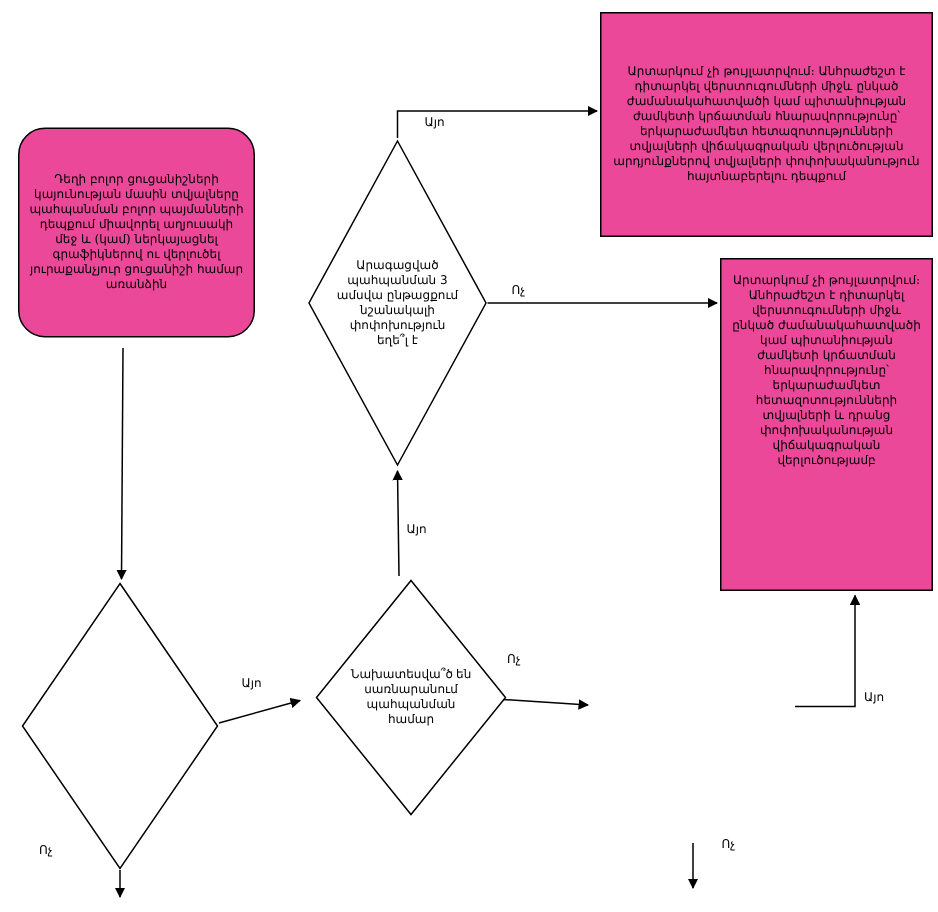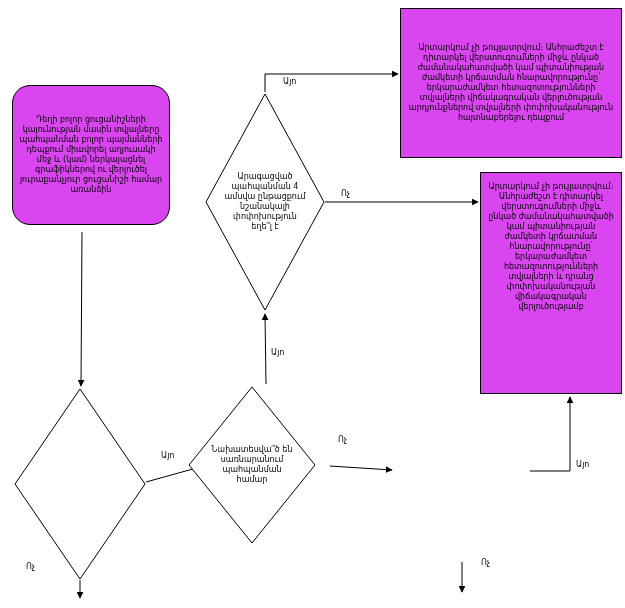--- a/index.html
+++ b/index.html
@@ -2,21 +2,21 @@
 <html><head>
 <meta charset="utf-8">
 <style>
   * { margin:0; padding:0; box-sizing:border-box; }
   html,body { background:#ffffff; }
   body { font-family:"DejaVu Sans","Liberation Sans",sans-serif; color:#000; }
   .canvas { position:relative; width:625px; height:608px; background:#fff; overflow:hidden; }
   .edges { position:absolute; left:0; top:0; width:625px; height:608px; }
   .edges polyline, .edges line { fill:none; stroke:#000; stroke-width:1; }
   .node { position:absolute; }
-  .rect-node { border:1px solid #000; background:#d946ef; display:flex; align-items:center; justify-content:center; padding:6px 6px; }
+  .rect-node { border:1px solid #000; background:#ec4899; display:flex; align-items:center; justify-content:center; padding:6px 6px; }
   .rect-node.top-align { align-items:flex-start; padding-top:9px; }
   .rounded { border-radius:18px; }
   .node-text { font-size:8px; line-height:1.25; text-align:center; color:#000; }
   .diamond .shape { position:absolute; left:0; top:0; width:100%; height:100%; }
   .shape-poly { fill:#fff; stroke:#000; stroke-width:1; }
   .diamond .node-text { position:absolute; left:50%; top:50%; transform:translate(-50%,-50%); width:70%; }
   .edge-label { position:absolute; font-size:8px; line-height:1; color:#000; white-space:nowrap; }
 </style>
 </head>
 <body>
@@ -41,38 +41,38 @@
   </svg>
 
   <div class="node rect-node rounded" style="left:12px; top:85px; width:158px; height:140px;">
     <div class="node-text">Դեղի բոլոր ցուցանիշների կայունության մասին տվյալները պահպանման բոլոր պայմանների դեպքում միավորել աղյուսակի մեջ և (կամ) ներկայացնել գրաֆիկներով ու վերլուծել յուրաքանչյուր ցուցանիշի համար առանձին</div>
   </div>
 
   <div class="node diamond" style="left:205px; top:93px; width:120px; height:218px;">
     <svg class="shape" viewBox="0 0 120 218" preserveAspectRatio="none">
       <polygon class="shape-poly" points="60,1 119,109 60,217 1,109"></polygon>
     </svg>
-    <div class="node-text">Արագացված պահպանման 4 ամսվա ընթացքում նշանակալի փոփոխություն եղե՞լ է</div>
+    <div class="node-text">Արագացված պահպանման 3 ամսվա ընթացքում նշանակալի փոփոխություն եղե՞լ է</div>
   </div>
 
   <div class="node rect-node" style="left:400px; top:8px; width:222px; height:150px;">
     <div class="node-text">Արտարկում չի թույլատրվում։ Անհրաժեշտ է դիտարկել վերստուգումների միջև ընկած ժամանակահատվածի կամ պիտանիության ժամկետի կրճատման հնարավորությունը՝ երկարաժամկետ հետազոտությունների տվյալների վիճակագրական վերլուծության արդյունքներով տվյալների փոփոխականություն հայտնաբերելու դեպքում</div>
   </div>
 
   <div class="node rect-node top-align" style="left:480px; top:172px; width:142px; height:222px;">
     <div class="node-text">Արտարկում չի թույլատրվում։ Անհրաժեշտ է դիտարկել վերստուգումների միջև ընկած ժամանակահատվածի կամ պիտանիության ժամկետի կրճատման հնարավորությունը՝ երկարաժամկետ հետազոտությունների տվյալների և դրանց փոփոխականության վիճակագրական վերլուծությամբ</div>
   </div>
 
   <div class="node diamond" style="left:14px; top:388px; width:132px; height:192px;">
     <svg class="shape" viewBox="0 0 132 192" preserveAspectRatio="none">
       <polygon class="shape-poly" points="66,1 131,96 66,191 1,96"></polygon>
     </svg>
   </div>
 
-  <div class="node diamond" style="left:188px; top:386px; width:128px; height:158px;">
+  <div class="node diamond" style="left:210px; top:386px; width:128px; height:158px;font-family:Liberation Serif, serif;">
     <svg class="shape" viewBox="0 0 128 158" preserveAspectRatio="none">
       <polygon class="shape-poly" points="64,1 127,79 64,157 1,79"></polygon>
     </svg>
     <div class="node-text">Նախատեսվա՞ծ են սառնարանում պահպանման համար</div>
   </div>
 
 
   <span class="edge-label" style="left:283px; top:78px;">Այո</span>
   <span class="edge-label" style="left:341px; top:190px;">Ոչ</span>
   <span class="edge-label" style="left:271px; top:349px;">Այո</span>

